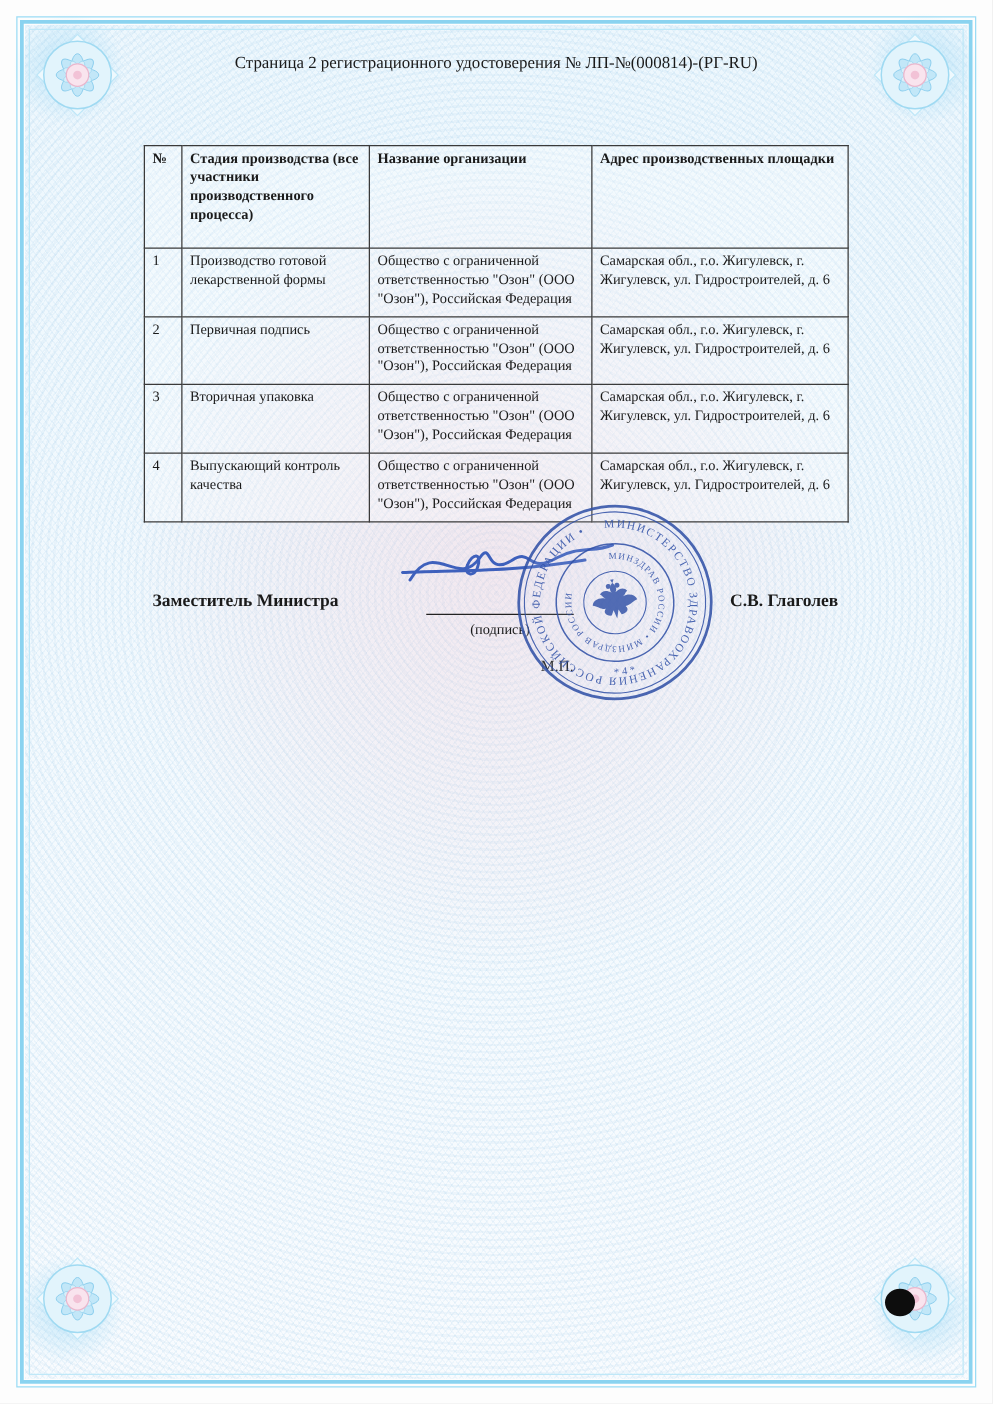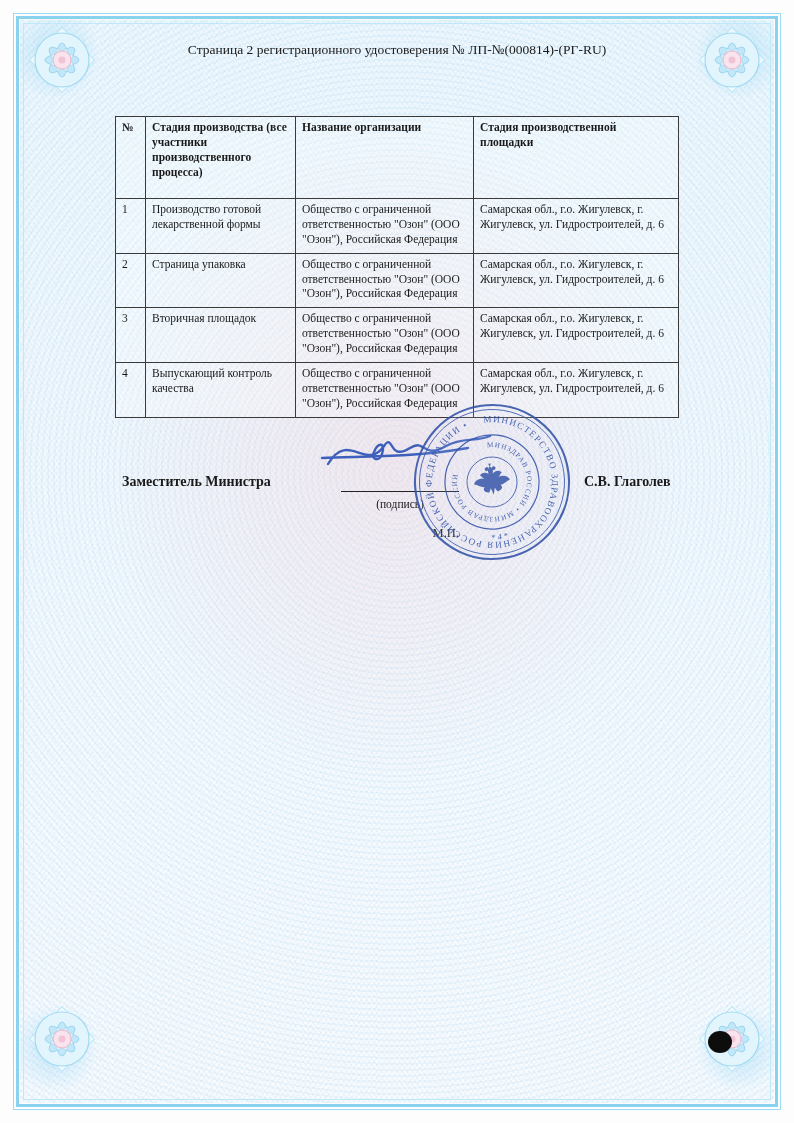--- a/index.html
+++ b/index.html
@@ -121,39 +121,39 @@
       <col class="c-num">
         <col class="c-stage">
         <col class="c-org">
         <col class="c-addr">
     </colgroup>
     <thead>
       <tr>
         <th>№</th>
         <th>Стадия производства (все участники производственного процесса)</th>
         <th>Название организации</th>
-        <th>Стадия производственной площадки</th>
+        <th>Адрес производственных площадки</th>
       </tr>
     </thead>
     <tbody>
       <tr>
         <td>1</td>
         <td>Производство готовой лекарственной формы</td>
         <td>Общество с ограниченной ответственностью "Озон" (ООО "Озон"), Российская Федерация</td>
         <td>Самарская обл., г.о. Жигулевск, г. Жигулевск, ул. Гидростроителей, д. 6</td>
       </tr>
       <tr>
         <td>2</td>
-        <td>Страница упаковка</td>
+        <td>Первичная подпись</td>
         <td>Общество с ограниченной ответственностью "Озон" (ООО "Озон"), Российская Федерация</td>
         <td>Самарская обл., г.о. Жигулевск, г. Жигулевск, ул. Гидростроителей, д. 6</td>
       </tr>
       <tr>
         <td>3</td>
-        <td>Вторичная площадок</td>
+        <td>Вторичная упаковка</td>
         <td>Общество с ограниченной ответственностью "Озон" (ООО "Озон"), Российская Федерация</td>
         <td>Самарская обл., г.о. Жигулевск, г. Жигулевск, ул. Гидростроителей, д. 6</td>
       </tr>
       <tr>
         <td>4</td>
         <td>Выпускающий контроль качества</td>
         <td>Общество с ограниченной ответственностью "Озон" (ООО "Озон"), Российская Федерация</td>
         <td>Самарская обл., г.о. Жигулевск, г. Жигулевск, ул. Гидростроителей, д. 6</td>
       </tr>
     </tbody>

